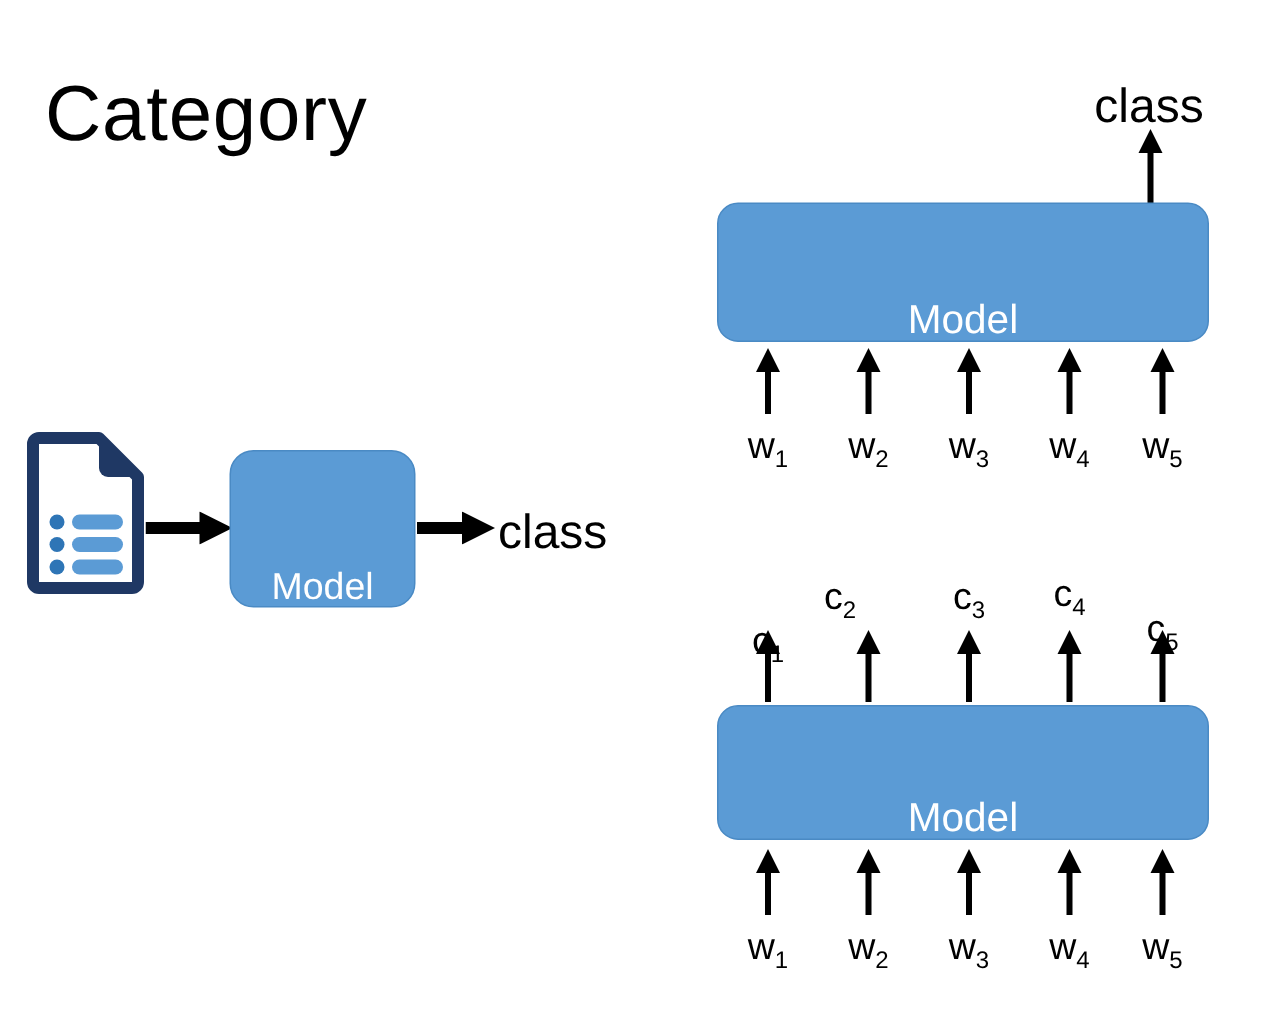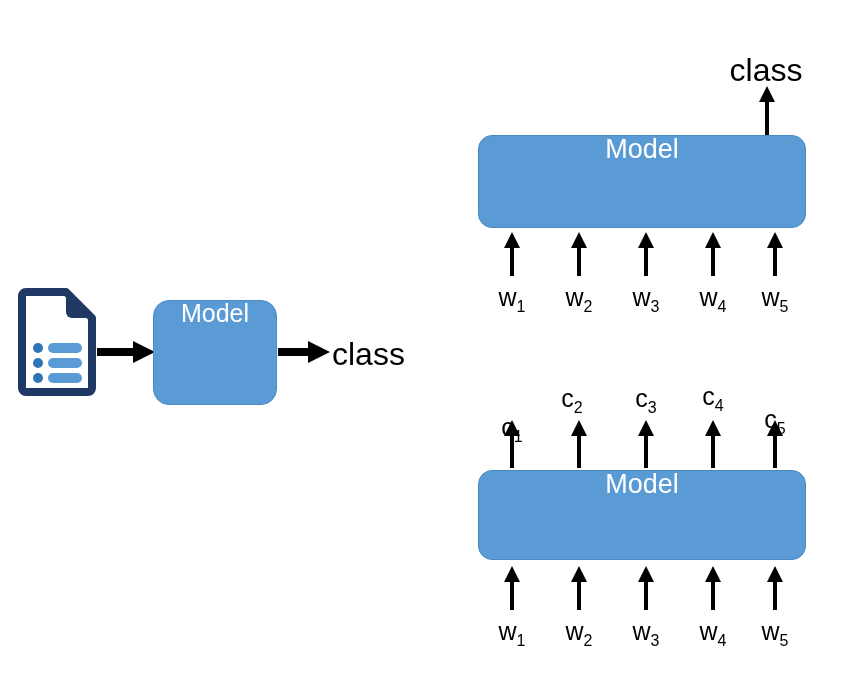--- a/index.html
+++ b/index.html
@@ -31,21 +31,21 @@
     white-space: nowrap;
   }
 
   
   .model-box {
     position: absolute;
     background: #5B9BD5;
     border: 1px solid #4A8AC4;
     border-radius: 14px;
     display: flex;
-    align-items: flex-start;
+    align-items: flex-end;
     justify-content: center;
     box-sizing: border-box;
   }
   .model-box.small { border-radius: 16px; }
   .model-label {
     color: #ffffff;
     font-size: 27px;
     font-weight: 400;
     line-height: 1;
   }
@@ -86,20 +86,21 @@
     width: 78px;
     height: 108px;
   }
   .doc-icon svg { display: block; width: 100%; height: 100%; }
 </style>
 </head>
 <body>
 
 <div id="slide">
 
+  <div class="slide-title">Category</div>
 
   <div class="doc-icon">
     <svg viewBox="0 0 78 108" xmlns="http://www.w3.org/2000/svg" aria-hidden="true">
       <path d="M8 4 H48 L74 30 V100 A4 4 0 0 1 70 104 H8 A4 4 0 0 1 4 100 V8 A4 4 0 0 1 8 4 Z" fill="#ffffff" stroke="#1F3864" stroke-width="8" stroke-linejoin="round"></path>
       <path d="M48 4 L74 30 H54 A6 6 0 0 1 48 24 Z" fill="#1F3864"></path>
       <circle cx="20" cy="60" r="5" fill="#2E75B6"></circle>
       <rect x="30" y="55" width="34" height="10" rx="5" fill="#5B9BD5"></rect>
       <circle cx="20" cy="75" r="5" fill="#2E75B6"></circle>
       <rect x="30" y="70" width="34" height="10" rx="5" fill="#5B9BD5"></rect>
       <circle cx="20" cy="90" r="5" fill="#2E75B6"></circle>
@@ -175,21 +176,21 @@
   <div class="lbl centered" style="left:713px; top:285px;">
     <span>w</span><span class="sub">4</span>
   </div>
   <div class="lbl centered" style="left:775px; top:285px;">
     <span>w</span><span class="sub">5</span>
   </div>
 
   <div class="lbl centered" style="left:512px; top:386px;margin-top:29px;">
     <span>c</span><span class="sub">1</span>
   </div>
-  <div class="lbl centered" style="left:572px; top:386px;">
+  <div class="lbl centered" style="left:560px; top:386px;">
     <span>c</span><span class="sub">2</span>
   </div>
   <div class="lbl centered" style="left:646px; top:386px;">
     <span>c</span><span class="sub">3</span>
   </div>
   <div class="lbl centered" style="left:713px; top:384px;">
     <span>c</span><span class="sub">4</span>
   </div>
   <div class="lbl centered" style="left:775px; top:386px;margin-top:21px;">
     <span>c</span><span class="sub">5</span>

